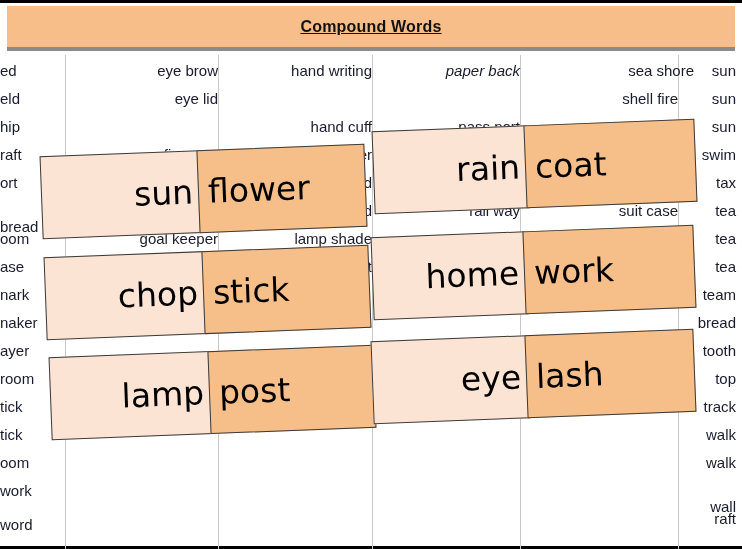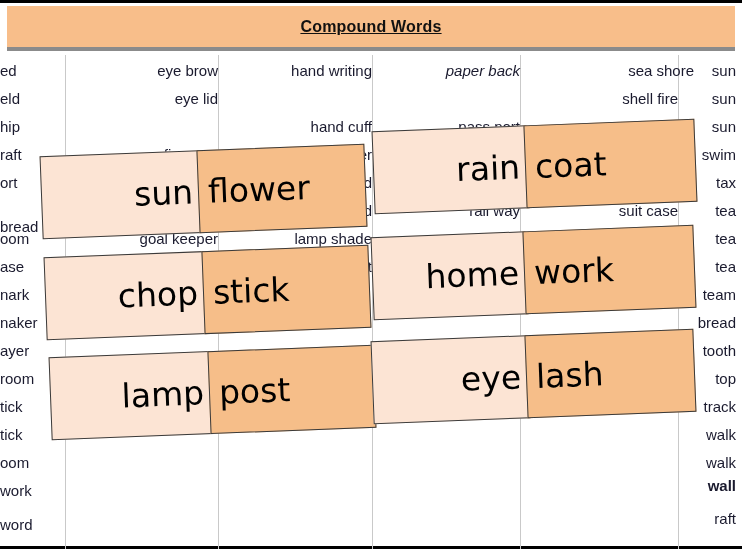--- a/index.html
+++ b/index.html
@@ -198,21 +198,21 @@
         <div class="cell c-right" style="top: 142px;">tea</div>
         <div class="cell c-right" style="top: 170px;">tea</div>
         <div class="cell c-right" style="top: 198px;">tea</div>
         <div class="cell c-right" style="top: 226px;">team</div>
         <div class="cell c-right" style="top: 254px;">bread</div>
         <div class="cell c-right" style="top: 282px;">tooth</div>
         <div class="cell c-right" style="top: 310px;">top</div>
         <div class="cell c-right" style="top: 338px;">track</div>
         <div class="cell c-right" style="top: 366px;">walk</div>
         <div class="cell c-right" style="top: 394px;">walk</div>
-        <div class="cell c-right" style="top: 417px; font-weight: bold;">wall</div>
+        <div class="cell c-right" style="top: 438px;">wall</div>
         <div class="cell c-right" style="top: 450px;">raft</div>
       </div>
   </div>
 
   <div class="tiles">
 
     <div class="tile-pair" style="left:41px; top:147px; width:325px; height:83px; transform:rotate(-2.2deg);">
       <div class="tile tile-a" style="width:160px">
         <span>sun</span>
       </div>

